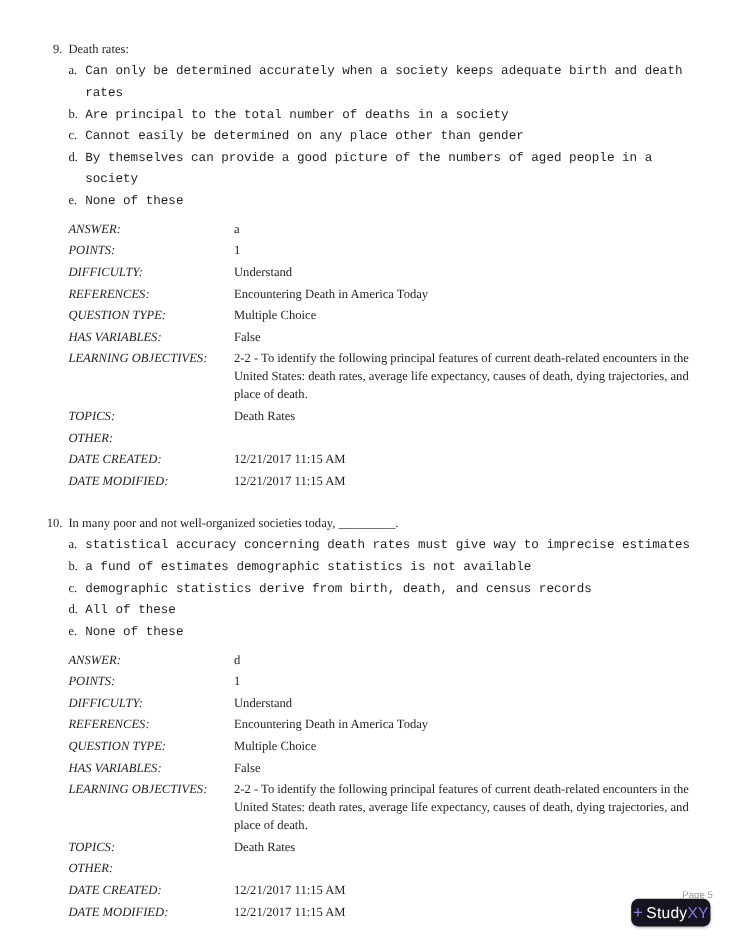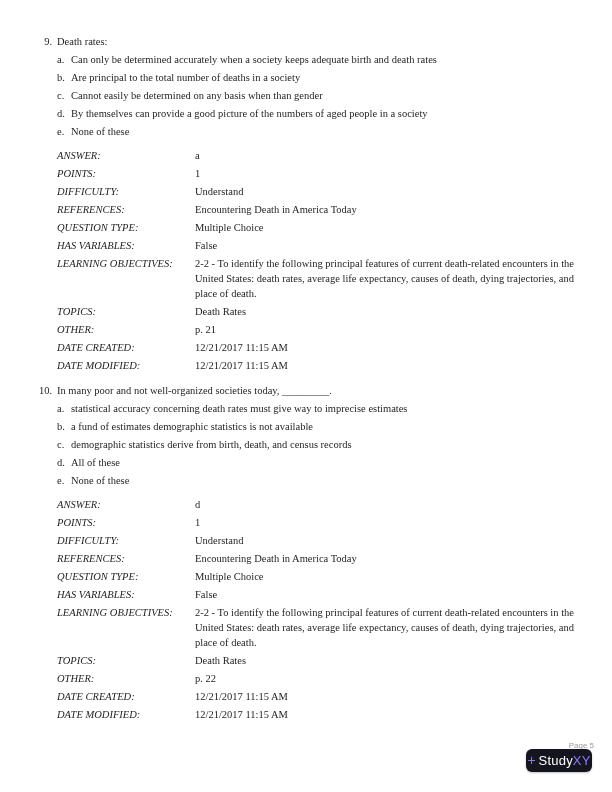--- a/index.html
+++ b/index.html
@@ -10,30 +10,30 @@
     color: #1f1f1f;
     position: relative;
     overflow: hidden;
   }
   .page {
     position: absolute; inset: 0;
     padding: 33px 30px 0 32px;
     box-sizing: border-box;
   }
   .question-block { }
-  .question-block + .question-block { margin-top: 9px; }
+  .question-block + .question-block { margin-top: 19px; }
 
   .q-line { display: flex; font-size: 10.5px; line-height: 18px; }
   .q-num { min-width: 20px; text-align: right; padding-right: 5px; flex-shrink: 0; }
   .q-text { flex: 1; }
 
   .options { margin-left: 25px; }
   .option { display: flex; font-size: 10.5px; line-height: 18px; }
   .opt-letter { min-width: 10px; padding-right: 4px; flex-shrink: 0; }
-  .opt-text { flex: 1; }
+  .opt-text { flex: 1; font-family: Liberation Mono, monospace; }
 
   .meta { margin: 7px 0 0 25px; }
   .meta-row { display: flex; font-size: 10.5px; line-height: 15px; margin-bottom: 3px; }
   .meta-label { width: 138px; flex-shrink: 0; font-style: italic; }
   .meta-value { flex: 1; max-width: 385px; }
 
   .footer-pagenum {
     position: absolute; top: 741px; right: 18px;
     font-family: "Liberation Sans", sans-serif;
     font-size: 8px; color: #9b9b9b;
@@ -76,21 +76,21 @@
       <div class="option">
         <span class="opt-letter">a.</span>
         <span class="opt-text">Can only be determined accurately when a society keeps adequate birth and death rates</span>
       </div>
       <div class="option">
         <span class="opt-letter">b.</span>
         <span class="opt-text">Are principal to the total number of deaths in a society</span>
       </div>
       <div class="option">
         <span class="opt-letter">c.</span>
-        <span class="opt-text">Cannot easily be determined on any basis when than gender</span>
+        <span class="opt-text">Cannot easily be determined on any place other than gender</span>
       </div>
       <div class="option">
         <span class="opt-letter">d.</span>
         <span class="opt-text">By themselves can provide a good picture of the numbers of aged people in a society</span>
       </div>
       <div class="option">
         <span class="opt-letter">e.</span>
         <span class="opt-text">None of these</span>
       </div>
     </div>
@@ -122,21 +122,20 @@
       <div class="meta-row">
         <span class="meta-label">LEARNING OBJECTIVES:</span>
         <span class="meta-value">2-2 - To identify the following principal features of current death-related encounters in the United States: death rates, average life expectancy, causes of death, dying trajectories, and place of death.</span>
       </div>
       <div class="meta-row">
         <span class="meta-label">TOPICS:</span>
         <span class="meta-value">Death Rates</span>
       </div>
       <div class="meta-row">
         <span class="meta-label">OTHER:</span>
-        <span class="meta-value">p. 21</span>
       </div>
       <div class="meta-row">
         <span class="meta-label">DATE CREATED:</span>
         <span class="meta-value">12/21/2017 11:15 AM</span>
       </div>
       <div class="meta-row">
         <span class="meta-label">DATE MODIFIED:</span>
         <span class="meta-value">12/21/2017 11:15 AM</span>
       </div>
     </div>
@@ -197,21 +196,20 @@
       <div class="meta-row">
         <span class="meta-label">LEARNING OBJECTIVES:</span>
         <span class="meta-value">2-2 - To identify the following principal features of current death-related encounters in the United States: death rates, average life expectancy, causes of death, dying trajectories, and place of death.</span>
       </div>
       <div class="meta-row">
         <span class="meta-label">TOPICS:</span>
         <span class="meta-value">Death Rates</span>
       </div>
       <div class="meta-row">
         <span class="meta-label">OTHER:</span>
-        <span class="meta-value">p. 22</span>
       </div>
       <div class="meta-row">
         <span class="meta-label">DATE CREATED:</span>
         <span class="meta-value">12/21/2017 11:15 AM</span>
       </div>
       <div class="meta-row">
         <span class="meta-label">DATE MODIFIED:</span>
         <span class="meta-value">12/21/2017 11:15 AM</span>
       </div>
     </div>

